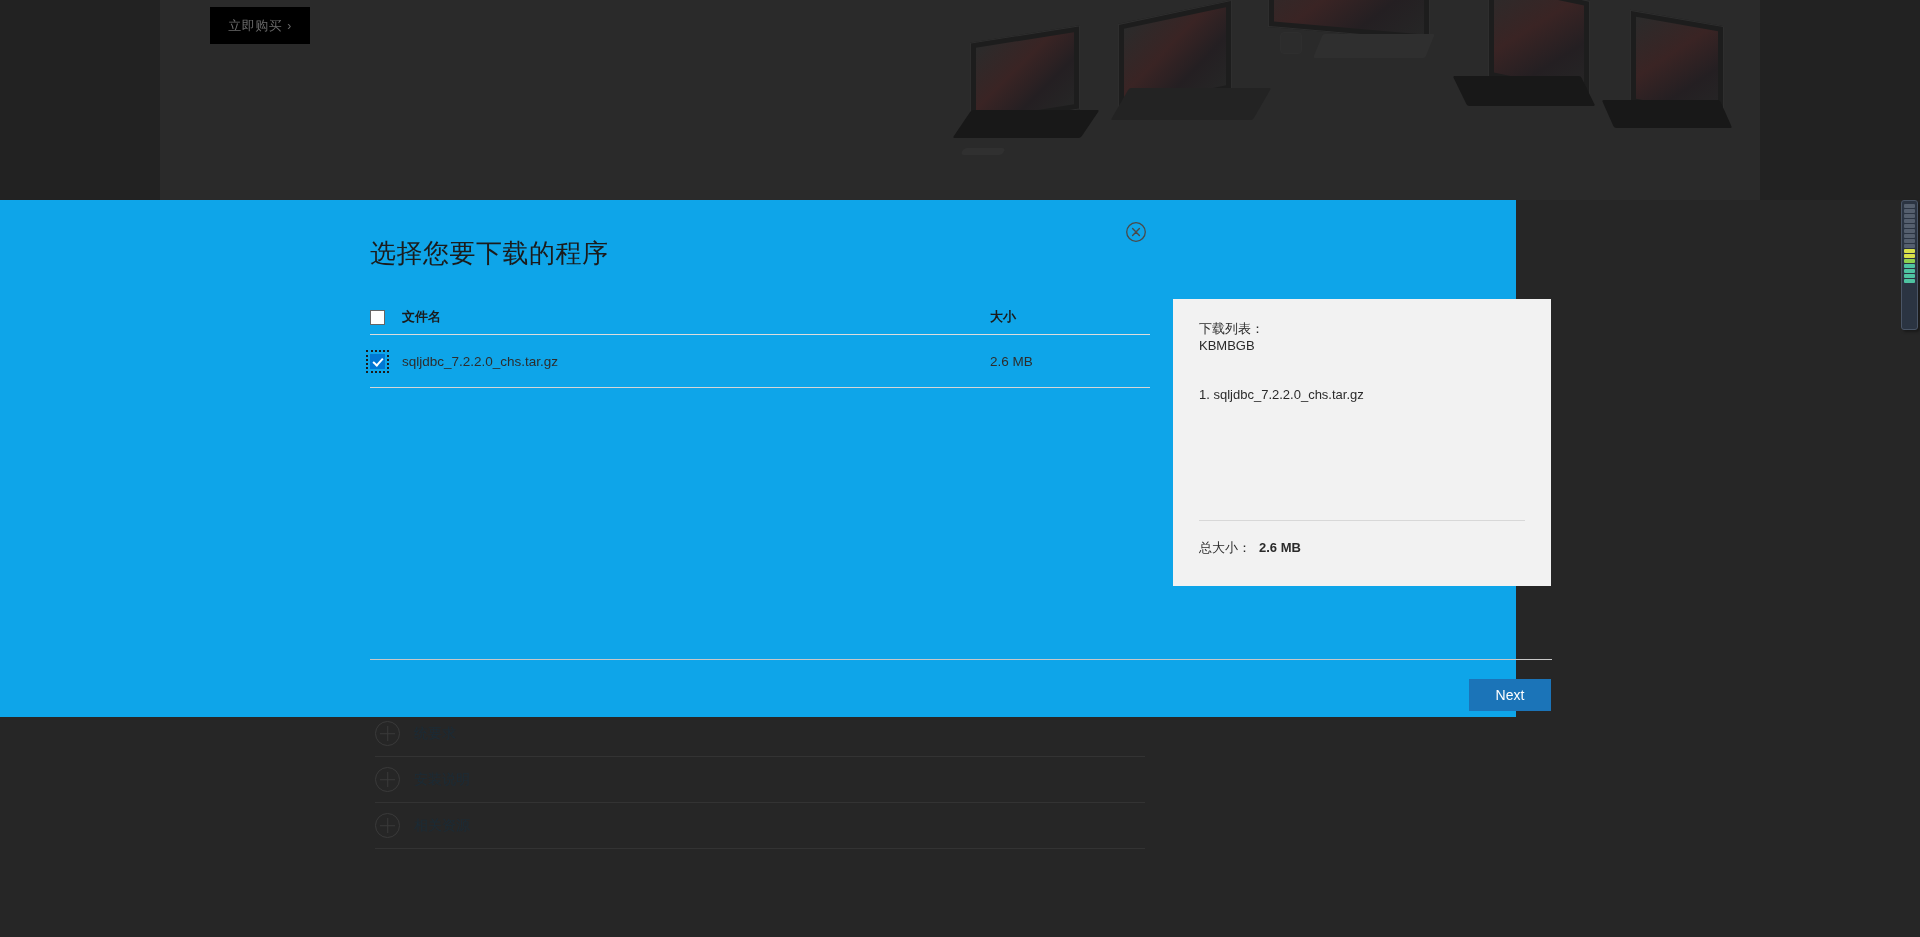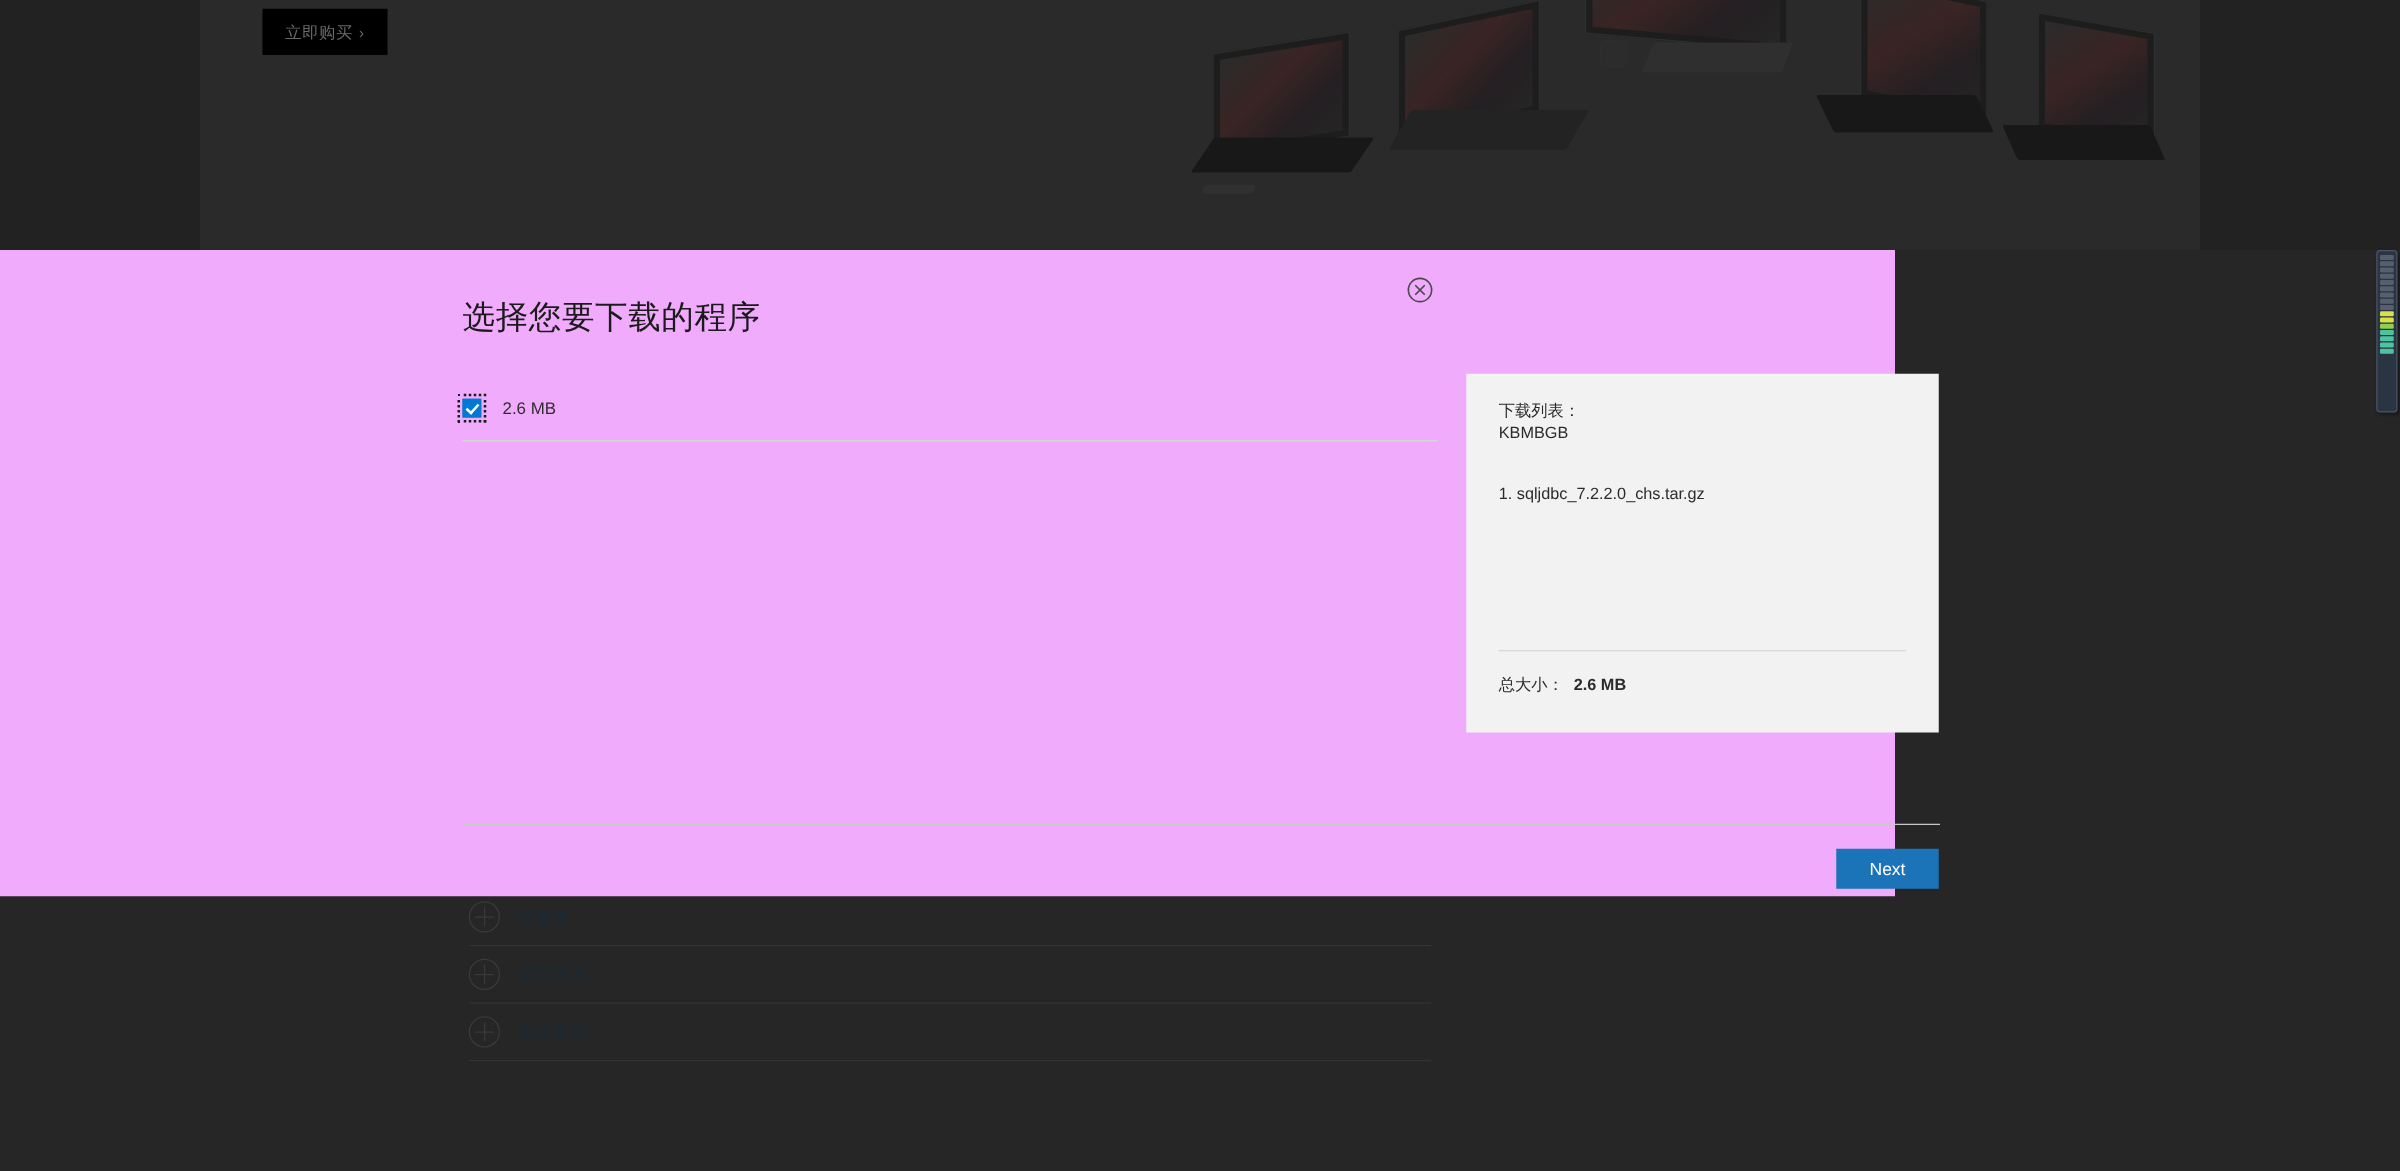--- a/index.html
+++ b/index.html
@@ -113,21 +113,21 @@
   .acc-plus::after { top: 4px; bottom: 4px; left: 50%; width: 1.6px; transform: translateX(-50%); }
   .acc-label { color: #1b2b36; }
 
   
   #modal {
     position: absolute;
     left: 0;
     top: 200px;
     width: 1516px;
     height: 517px;
-    background: #f0abfc;
+    background: #0ea5e9;
     z-index: 20;
   }
   .modal-inner {
     position: relative;
     width: 100%;
     height: 100%;
   }
   .close-btn {
     position: absolute;
     right: 369px;
@@ -363,26 +363,34 @@
     <div class="close-btn">
       <svg width="22" height="22" viewBox="0 0 22 22" aria-hidden="true">
         <circle cx="11" cy="11" r="9.3" fill="none" stroke="#4a4a4a" stroke-width="1.3"></circle>
         <path d="M7.6 7.6 L14.4 14.4 M14.4 7.6 L7.6 14.4" stroke="#4a4a4a" stroke-width="1.4" stroke-linecap="round"></path>
       </svg>
     </div>
 
     <div class="modal-title">选择您要下载的程序</div>
 
     <div class="file-table">
+      <div class="ft-head">
+        <div class="col-check">
+          <span class="cbx"></span>
+        </div>
+        <div class="col-name">文件名</div>
+        <div class="col-size">大小</div>
+      </div>
 
 
       <div class="ft-row">
         <div class="col-check">
           <span class="cbx checked focused"></span>
         </div>
+        <div class="col-name">sqljdbc_7.2.2.0_chs.tar.gz</div>
         <div class="col-size">2.6 MB</div>
       </div>
     </div>
 
     <div class="summary">
       <div class="sum-head">
         <div>下载列表：</div>
         <div>KBMBGB</div>
       </div>
       <div class="sum-list">

